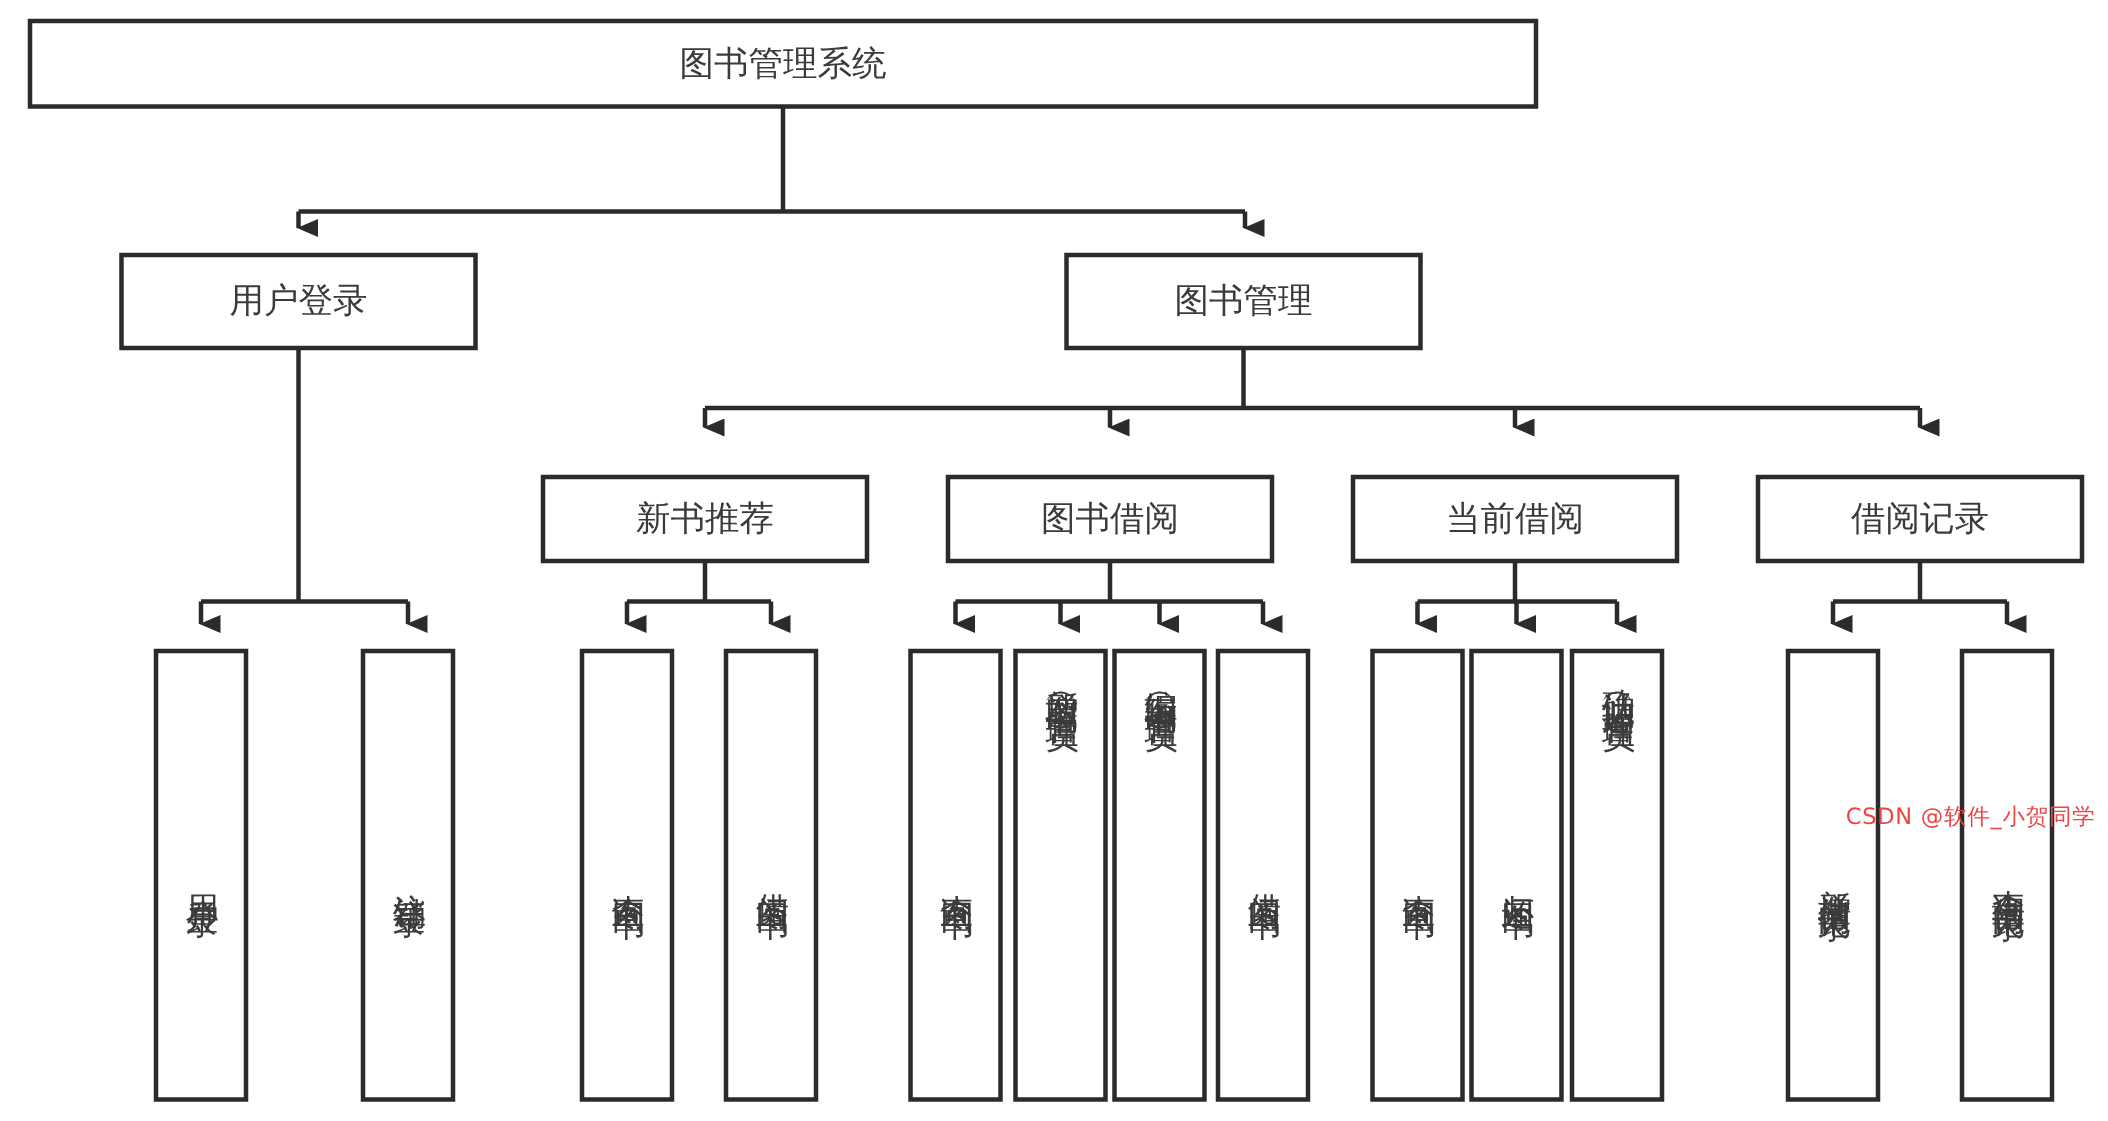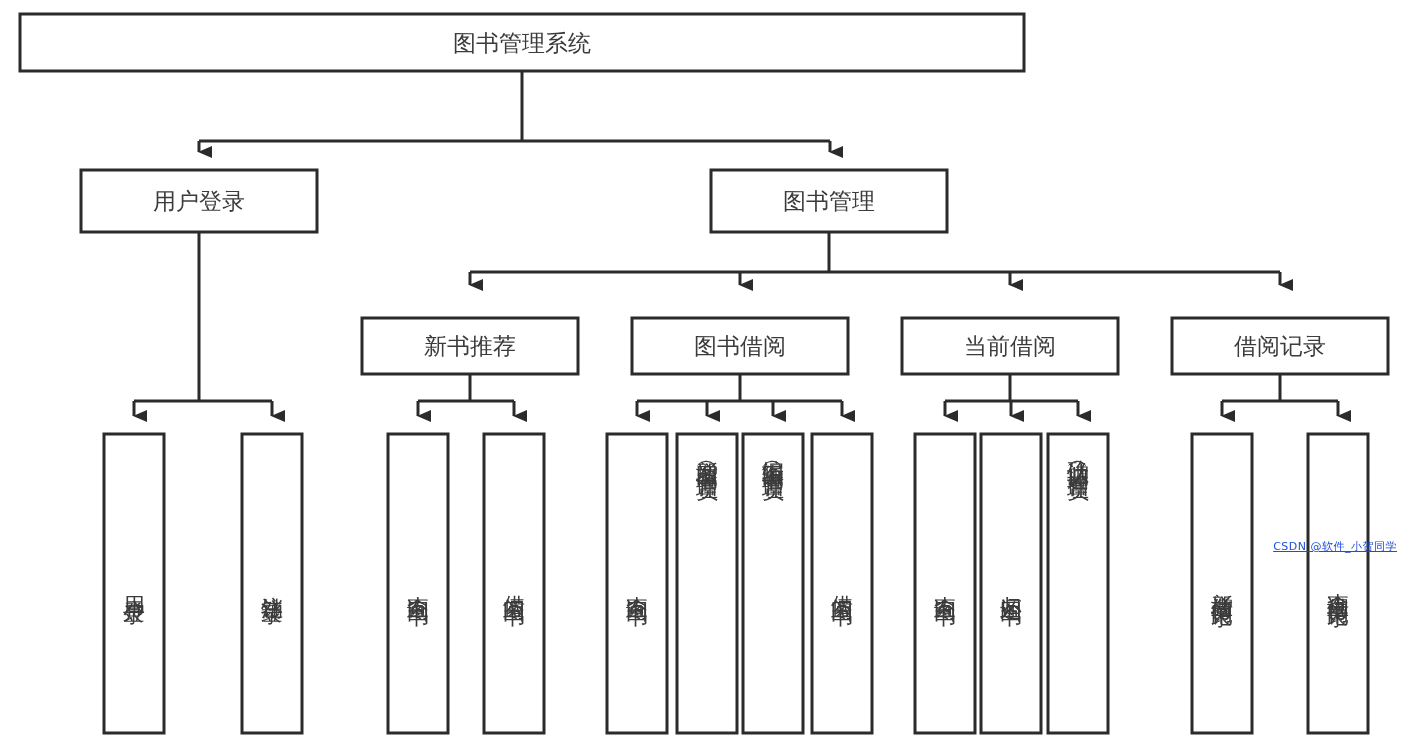--- a/index.html
+++ b/index.html
@@ -64,25 +64,24 @@
     line-height: 1;
     letter-spacing: 3px;
     color: #3b3b3b;
     white-space: nowrap;
   }
   #watermark {
     position: absolute;
     right: 8px;
     bottom: 6px;
     font-family: "DejaVu Sans", "Liberation Sans", sans-serif;
-    font-size: 11px;
-    color: #1d4ed8;
+    font-size: 15px;
+    color: #ef4444;
     letter-spacing: 0.5px;
     white-space: nowrap;
-    text-decoration: underline;
   }
 </style>
 </head>
 <body>
 
 <div id="diagram-root">
 
   <svg id="diagram-svg" viewBox="0 0 1405 747">
     <defs>
       <marker id="arrow" viewBox="0 0 12 14" refX="6" refY="13" markerWidth="12" markerHeight="14" orient="auto-start-reverse" markerUnits="userSpaceOnUse">

